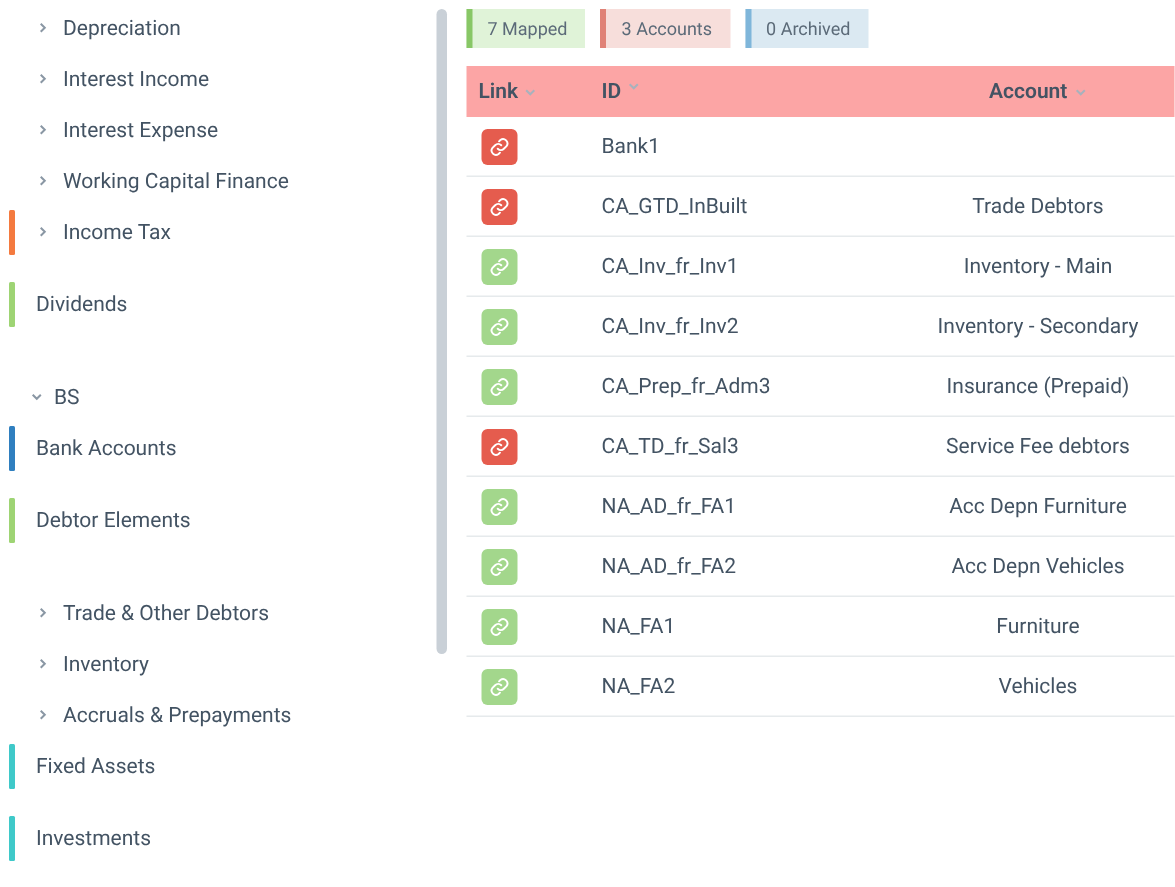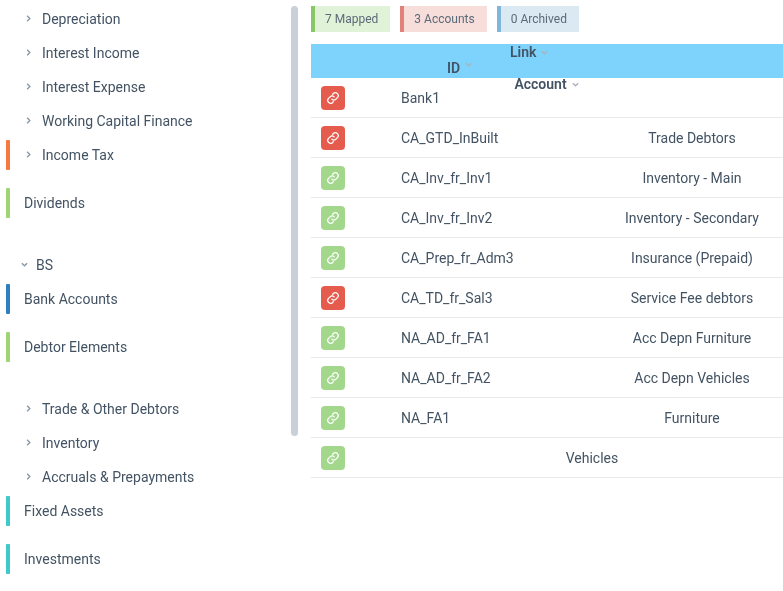--- a/index.html
+++ b/index.html
@@ -88,28 +88,27 @@
   color: #5b6a78;
 }
 .badge.green { background:#e0f3d8; border-left-color:#88c766; }
 .badge.red { background:#f7dedb; border-left-color:#e08277; }
 .badge.blue { background:#dbe9f2; border-left-color:#7fb6da; }
 
 .table {
   width: 100%;
 }
 .thead {
-  background: #7dd3fc;
+  background: #fca5a5;
   display: flex;
   height: 34px;
   align-items: center;
   color: #435363;
   font-weight: 600;
   font-size: 14px;
-  flex-direction: column;
 }
 .col-link { width: 90px; padding-left: 8px; display:flex; align-items:center; gap:4px;}
 .col-id { width: 200px; display:flex; align-items:flex-start; gap:4px;}
 .col-account { flex:1; display:flex; align-items:center; gap:4px;justify-content:center;}
 .sort-chev svg{display:block;}
 .trow {
   display: flex;
   height: 40px;
   align-items: center;
   border-bottom: 1px solid #e6eaec;
@@ -386,17 +385,18 @@
           <div class="col-account">Furniture</div>
         </div>
         <div class="trow">
           <div class="col-link">
             <div class="link-btn green">
               <svg width="14" height="14" viewBox="0 0 24 24">
                 <path d="M10 14a5 5 0 0 0 7 0l3-3a5 5 0 0 0-7-7l-1.5 1.5M14 10a5 5 0 0 0-7 0l-3 3a5 5 0 0 0 7 7l1.5-1.5" fill="none" stroke="#fff" stroke-width="2.2" stroke-linecap="round"></path>
               </svg>
             </div>
           </div>
+          <div class="col-id">NA_FA2</div>
           <div class="col-account">Vehicles</div>
         </div>
       </div>
   </div>
 </div>
 
 </body></html>

